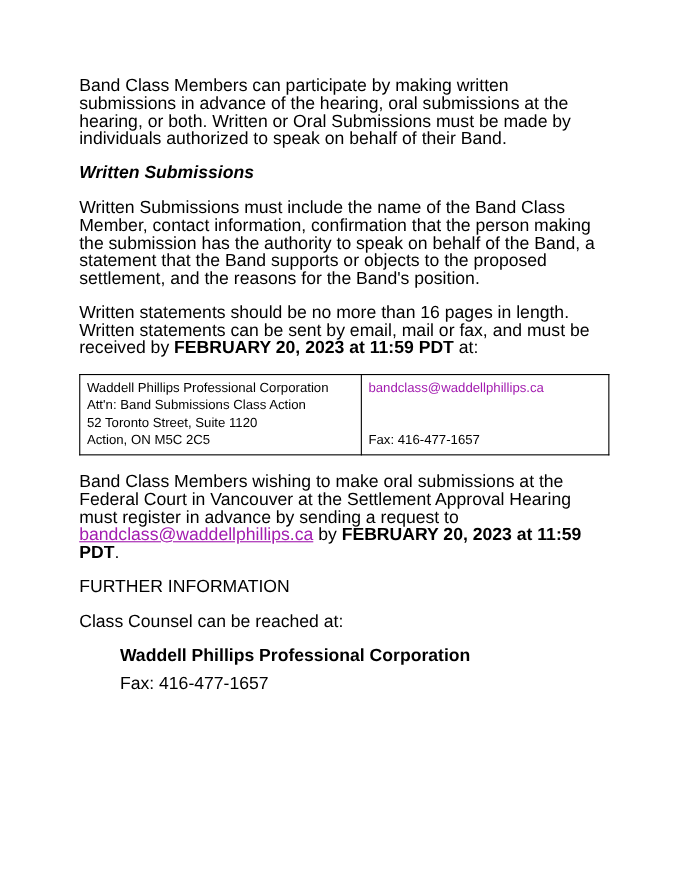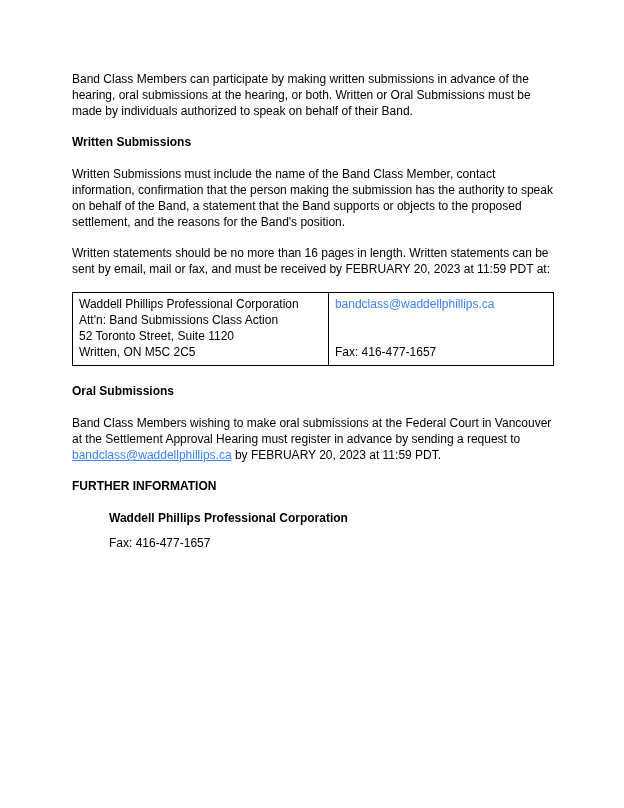--- a/index.html
+++ b/index.html
@@ -18,34 +18,35 @@
   }
   .page {
     box-sizing: border-box;
     width: 624px;
     height: 808px;
     padding: 71px 70px 0 72px;
     background: #ffffff;
   }
   p, h3 {
     margin: 0 0 15px 0;
-    font-size: 12px;
+    font-size: 16px;
     line-height: 16px;
   }
   h3.subhead {
     font-weight: bold;
+    font-style: italic;
     margin: 3px 0 16px 0;
   }
   h3.caps-head {
-    font-weight: bold;
+    font-weight: normal;
     margin: 2px 0 16px 0;
   }
-  strong { font-weight: normal; }
+  strong { font-weight: bold; }
   a.doc-link {
-    color: #3b82f6;
+    color: #a21caf;
     text-decoration: none;
     cursor: pointer;
   }
   a.doc-link.underlined { text-decoration: underline; }
   table.contact-table {
     width: 100%;
     border-collapse: collapse;
     margin: 0 0 17px 0;
     table-layout: fixed;
   }
@@ -75,39 +76,39 @@
 
   <p><span>Written statements should be no more than 16 pages in length. Written statements can be sent by email, mail or fax, and must be received by </span><strong>FEBRUARY 20, 2023 at 11:59 PDT</strong><span> at:</span></p>
 
   <table class="contact-table">
     <tbody>
         <tr>
       <td class="addr-cell">
         <div>Waddell Phillips Professional Corporation</div>
         <div>Att'n: Band Submissions Class Action</div>
         <div>52 Toronto Street, Suite 1120</div>
-        <div>Written, ON M5C 2C5</div>
+        <div>Action, ON M5C 2C5</div>
       </td>
       <td>
         <div><a class="doc-link">bandclass@waddellphillips.ca</a></div>
         <div class="email-fax-gap"></div>
         <div>Fax: 416-477-1657</div>
       </td>
     </tr>
   </tbody>
     </table>
 
-  <h3 class="subhead">Oral Submissions</h3>
 
   <p><span>Band Class Members wishing to make oral submissions at the Federal Court in Vancouver at the Settlement Approval Hearing must register in advance by sending a request to </span><a class="doc-link underlined">bandclass@waddellphillips.ca</a><span> by </span><strong>FEBRUARY 20, 2023 at 11:59 PDT</strong><span>.</span></p>
 
 
 
   <h3 class="caps-head">FURTHER INFORMATION</h3>
 
 
+  <p>Class Counsel can be reached at:</p>
 
   <div class="indent-block">
     <p class="counsel-name">Waddell Phillips Professional Corporation</p>
     <p>Fax: 416-477-1657</p>
   </div>
 
 </div>
 
 </body></html>

